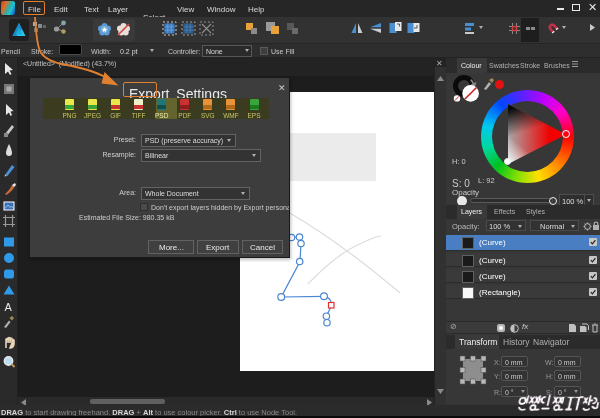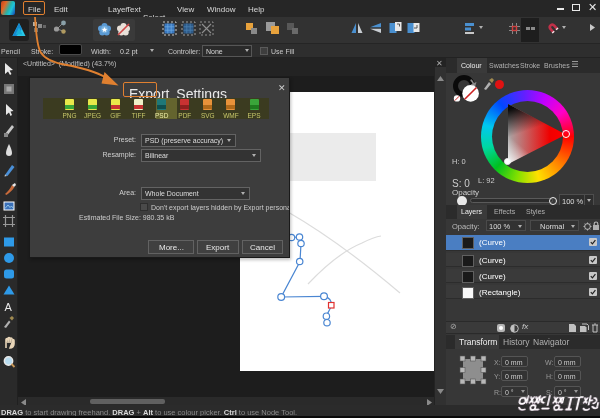--- a/index.html
+++ b/index.html
@@ -11,21 +11,21 @@
   .dd { position:absolute; width:0; height:0; border-left:2.5px solid transparent; border-right:2.5px solid transparent; border-top:3.5px solid #b0b0b0; }
 </style>
 </head>
 <body>
 <div id="root">
 
   <div class="abs" style="left:0;top:0;width:600px;height:17px;background:#262626;"></div>
   <div class="abs" style="left:1px;top:1px;width:14px;height:14px;background:linear-gradient(115deg,#c8401a 0%,#e06a28 28%,#27b3a8 55%,#1fc4d8 70%,#1440b0 100%);border-radius:2px;"></div>
   <div class="txt" style="left:28px;top:4.5px;font-size:8px;color:#d8d8d8;">File</div>
   <div class="txt" style="left:54px;top:4.5px;font-size:8px;color:#d8d8d8;">Edit</div>
-  <div class="txt" style="left:84px;top:4.5px;font-size:8px;color:#d8d8d8;margin-left:42px;">Text</div>
+  <div class="txt" style="left:84px;top:4.5px;font-size:8px;color:#d8d8d8;">Text</div>
   <div class="txt" style="left:108px;top:4.5px;font-size:8px;color:#d8d8d8;">Layer</div>
   <div class="txt" style="left:143px;top:13px;font-size:8px;color:#d8d8d8;">Select</div>
   <div class="txt" style="left:177px;top:4.5px;font-size:8px;color:#d8d8d8;">View</div>
   <div class="txt" style="left:207px;top:4.5px;font-size:8px;color:#d8d8d8;">Window</div>
   <div class="txt" style="left:248px;top:4.5px;font-size:8px;color:#d8d8d8;">Help</div>
 
   <div class="abs" style="left:557px;top:8px;width:7px;height:2px;background:#e8e8e8;"></div>
   <div class="abs" style="left:572px;top:4px;width:8px;height:7px;border:1.5px solid #e8e8e8;"></div>
   <div class="txt" style="left:588px;top:1px;font-size:11px;color:#e8e8e8;">✕</div>
 

